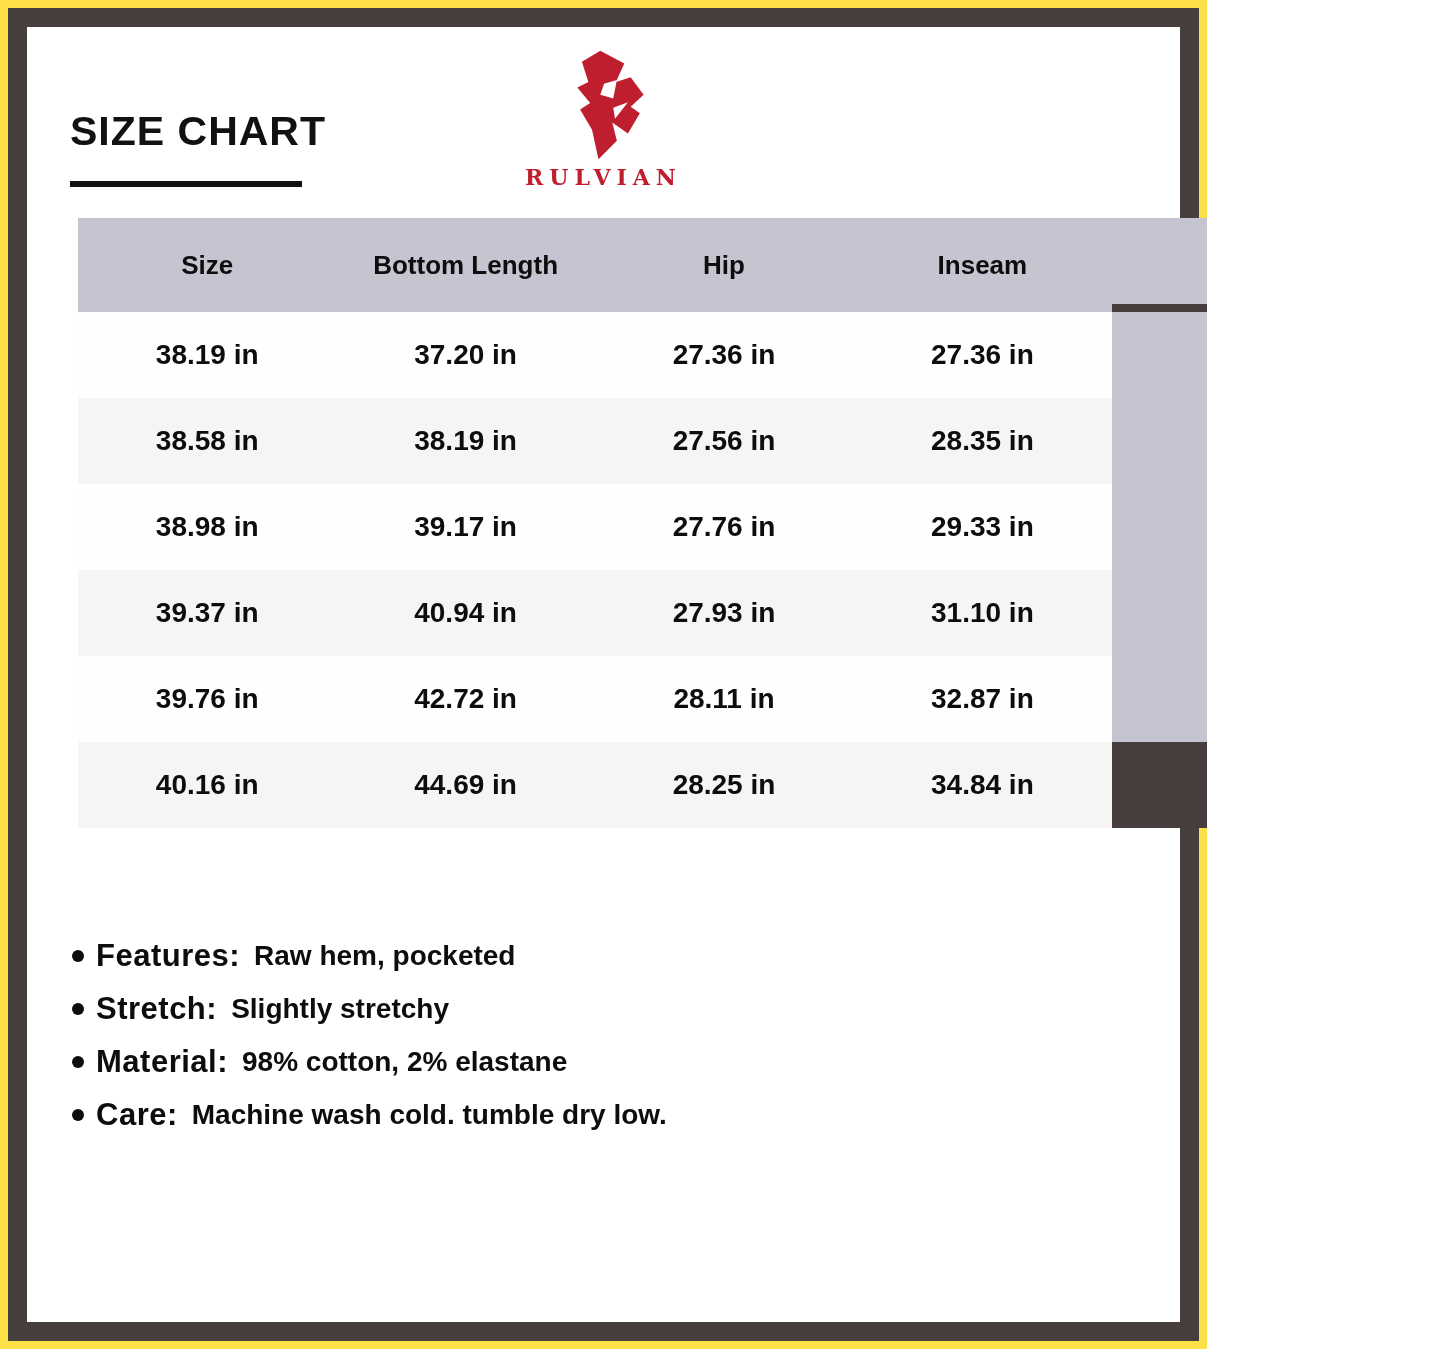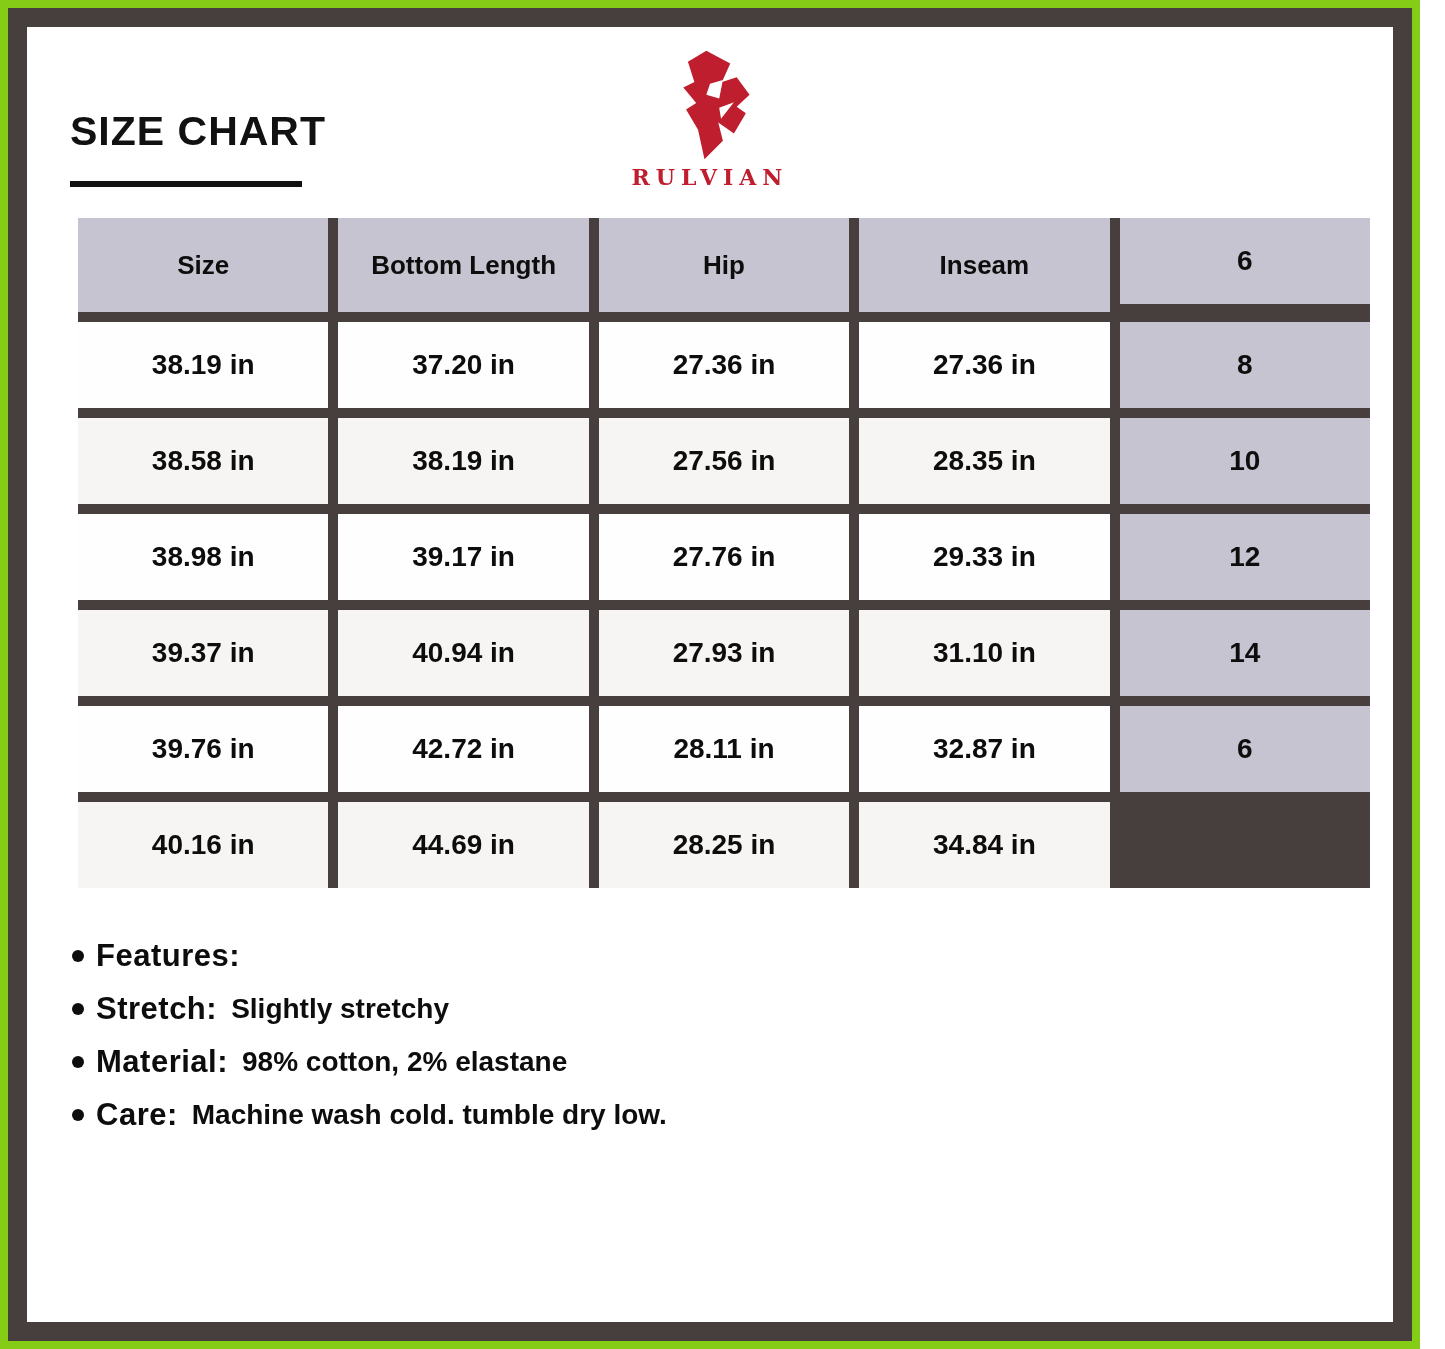--- a/index.html
+++ b/index.html
@@ -1,19 +1,19 @@
 <!DOCTYPE html>
 <html><head>
 <meta charset="utf-8">
 <style>
   html,body{margin:0;padding:0;background:#ffffff;}
   .page{
     position:relative;
-    width:1420px;height:1349px;
-    background:#84cc16;
+    width:1207px;height:1349px;
+    background:#fde047;
     font-family:"Liberation Sans", sans-serif;
     overflow:hidden;
   }
   .frame{
     position:absolute;
     top:8px;left:8px;right:8px;bottom:8px;
     border:19px solid #463f3e;
     background:#ffffff;
     box-sizing:border-box;
   }
@@ -41,21 +41,20 @@
     letter-spacing:6px;
     color:#be1e2d;
   }
   
   .size-table{
     position:absolute;left:78px;top:218px;width:1292px;
     background:#463f3e;
     padding:0;box-sizing:border-box;
     display:grid;
     grid-template-columns:repeat(5,1fr);
-    gap:10px;
   }
   .cell{
     display:flex;align-items:center;justify-content:center;
     font-weight:bold;color:#0d0d0d;
     box-sizing:border-box;
   }
   .cell.header{
     height:94px;background:#c6c4d0;font-size:26px;
   }
   .cell.size-col{
@@ -146,20 +145,21 @@
     <div class="cell value" style="background:#f6f5f3">40.16 in</div>
     <div class="cell value" style="background:#f6f5f3">44.69 in</div>
     <div class="cell value" style="background:#f6f5f3">28.25 in</div>
     <div class="cell value" style="background:#f6f5f3">34.84 in</div>
   </div>
 
   <ul class="details">
     <li>
       <span class="dot"></span>
       <span class="detail-label">Features:</span>
+      <span class="detail-value">Raw hem, pocketed</span>
     </li>
     <li>
       <span class="dot"></span>
       <span class="detail-label">Stretch:</span>
       <span class="detail-value">Slightly stretchy</span>
     </li>
     <li>
       <span class="dot"></span>
       <span class="detail-label">Material:</span>
       <span class="detail-value">98% cotton, 2% elastane</span>

